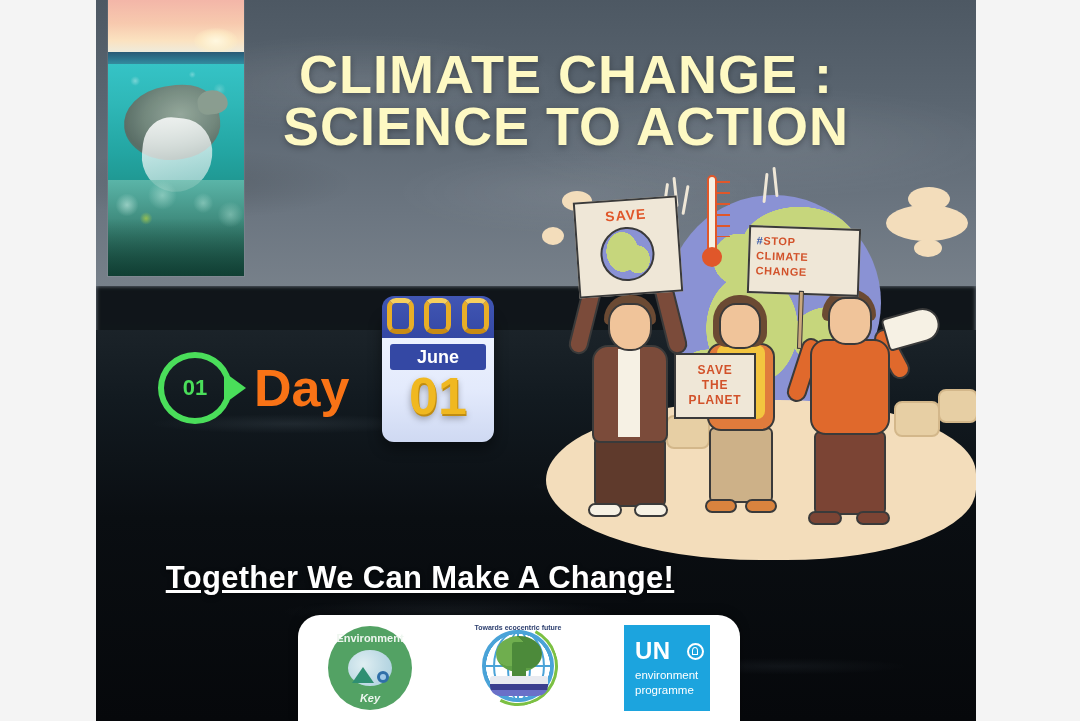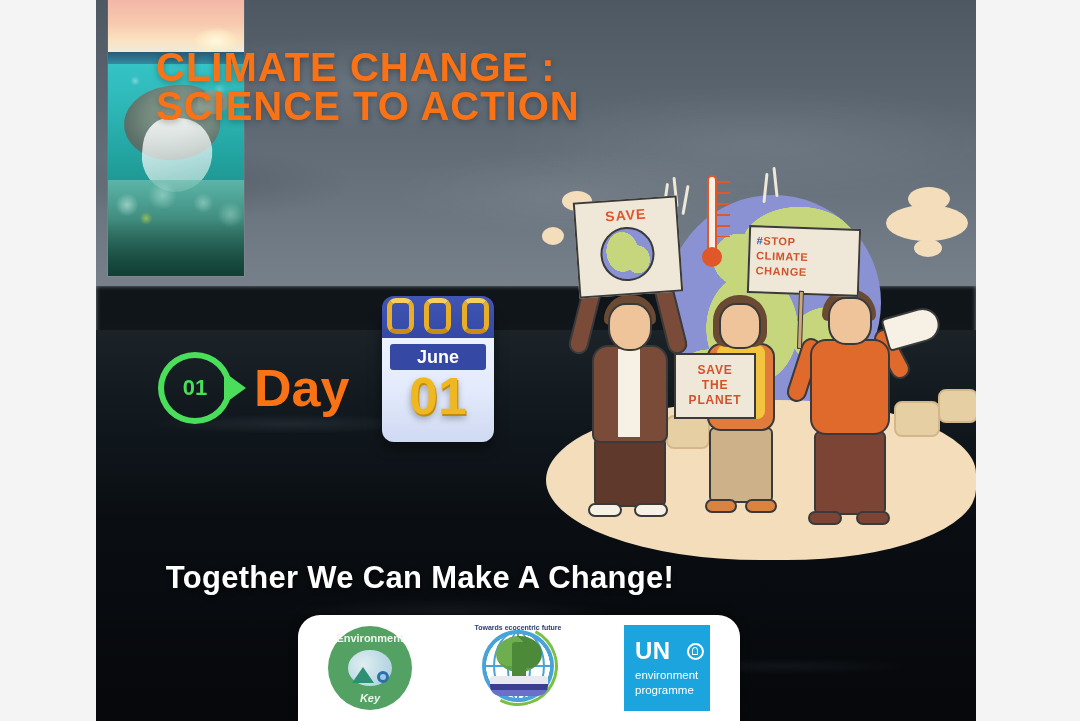--- a/index.html
+++ b/index.html
@@ -132,22 +132,22 @@
       linear-gradient(0deg, rgba(10,50,40,.65), transparent 60%);
   }
 
   
   .live-webinar{
     position:absolute;left:0;top:10px;width:880px;text-align:center;
     color:#ffffff;font-weight:bold;font-size:27px;letter-spacing:2.5px;
     text-shadow:0 1px 3px rgba(0,0,0,.45);
   }
   .main-title{
-    position:absolute;left:60px;top:48px;width:820px;
-    color:#f97316;font-weight:bold;font-size:40px;line-height:.97;
+    position:absolute;left:60px;top:48px;width:820px;text-align:center;
+    color:#fef9c3;font-weight:bold;font-size:54px;line-height:.97;
     letter-spacing:1px;
     text-shadow:0 2px 6px rgba(0,0,0,.30);
     white-space:pre-line;
   }
 
   
   .day-badge{position:absolute;left:62px;top:352px;display:flex;align-items:center;}
   .day-badge .ring{
     position:relative;width:62px;height:60px;border:6px solid #4ade5a;border-radius:50%;
     display:flex;align-items:center;justify-content:center;
@@ -197,20 +197,21 @@
     background:#9a8b5e;border-radius:44px;
     display:flex;align-items:center;justify-content:center;
     box-shadow:0 4px 12px rgba(0,0,0,.45);
   }
   .topic-band span{color:#0c0c0c;font-weight:bold;font-size:31px;letter-spacing:.2px;}
 
   .tagline{
     position:absolute;left:44px;top:560px;width:560px;text-align:center;
     color:#ffffff;font-weight:bold;font-size:31px;letter-spacing:.3px;
     text-shadow:0 2px 5px rgba(0,0,0,.6);
+    text-decoration:underline;
   }
 
   
   .illus{position:absolute;left:460px;top:175px;width:420px;height:400px;}
   .il-earth{
     position:absolute;left:110px;top:20px;width:215px;height:215px;border-radius:50%;
     background:
       radial-gradient(circle 26px at 34% 30%, #c6d67c 0%, #c6d67c 99%, transparent 100%),
       radial-gradient(ellipse 58px 40px at 62% 24%, #c6d67c 0%, #c6d67c 99%, transparent 100%),
       radial-gradient(ellipse 46px 56px at 40% 62%, #c6d67c 0%, #c6d67c 99%, transparent 100%),

